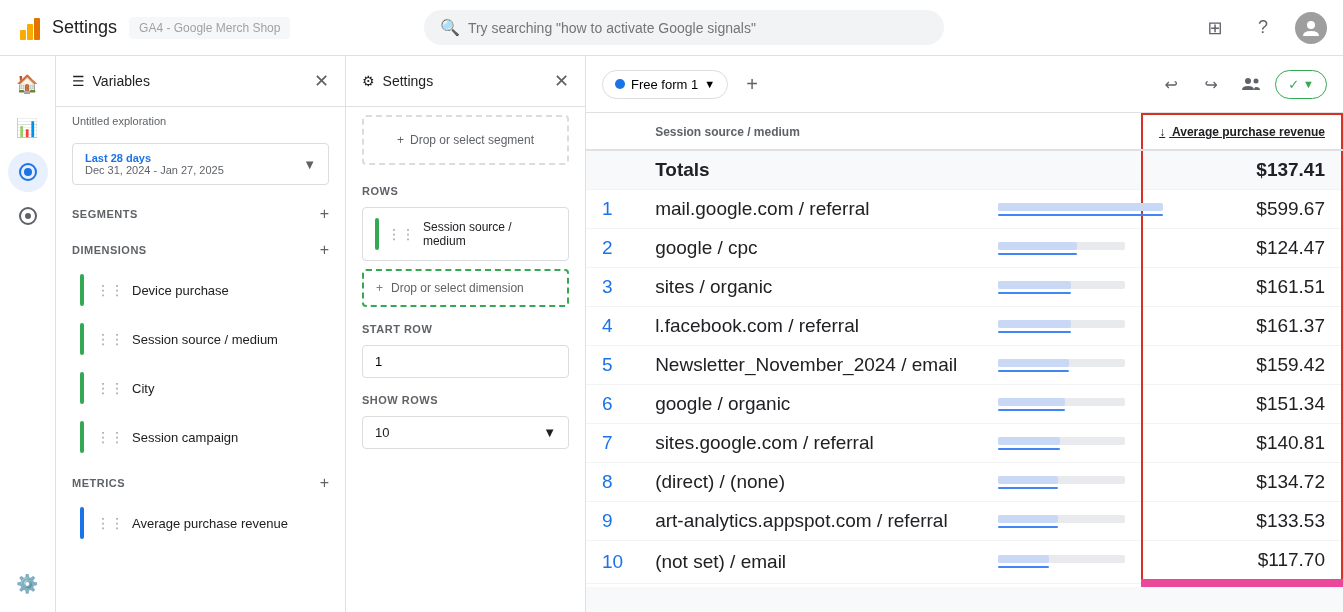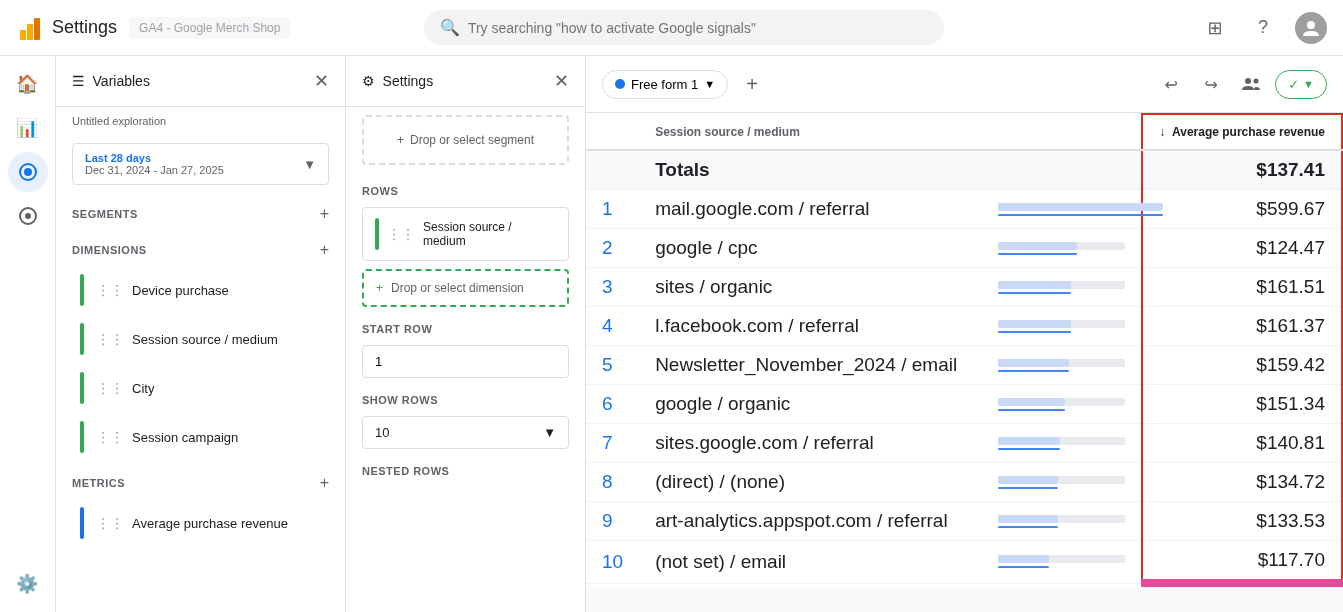--- a/index.html
+++ b/index.html
@@ -352,23 +352,20 @@
     <input class="start-row-input" type="text" value="1" style="">
 
     <div class="section-header">
       <span>SHOW ROWS</span>
     </div>
     <div class="show-rows-select">
       <span>10</span>
       <span>▼</span>
     </div>
 
-    <div class="section-header">
-      <span>NESTED ROWS</span>
-    </div>
   </div>
 
   <div class="main-content">
 
     <div class="content-toolbar">
       <button class="tab-btn">
         <div class="tab-dot"></div>
         <span>Free form 1</span>
         <span style="font-size:11px;">▼</span>
       </button>
@@ -392,21 +389,21 @@
 
     <div class="data-table-container">
       <table class="data-table">
         <thead>
           <tr>
             <th style="width:40px;"></th>
             <th>
               <span>Session source / medium</span>
             </th>
             <th style="width:160px;"></th>
-            <th class="metric-header" style="width:192px;">
+            <th class="metric-header" style="width:192px;text-decoration:underline;">
               <span class="sort-arrow">↓</span>
               <span>Average purchase revenue</span>
             </th>
           </tr>
         </thead>
         <tbody id="table-body">
           <tr class="totals-row">
             <td></td>
             <td style="font-weight:600;">Totals</td>
             <td class="bar-cell"></td>

